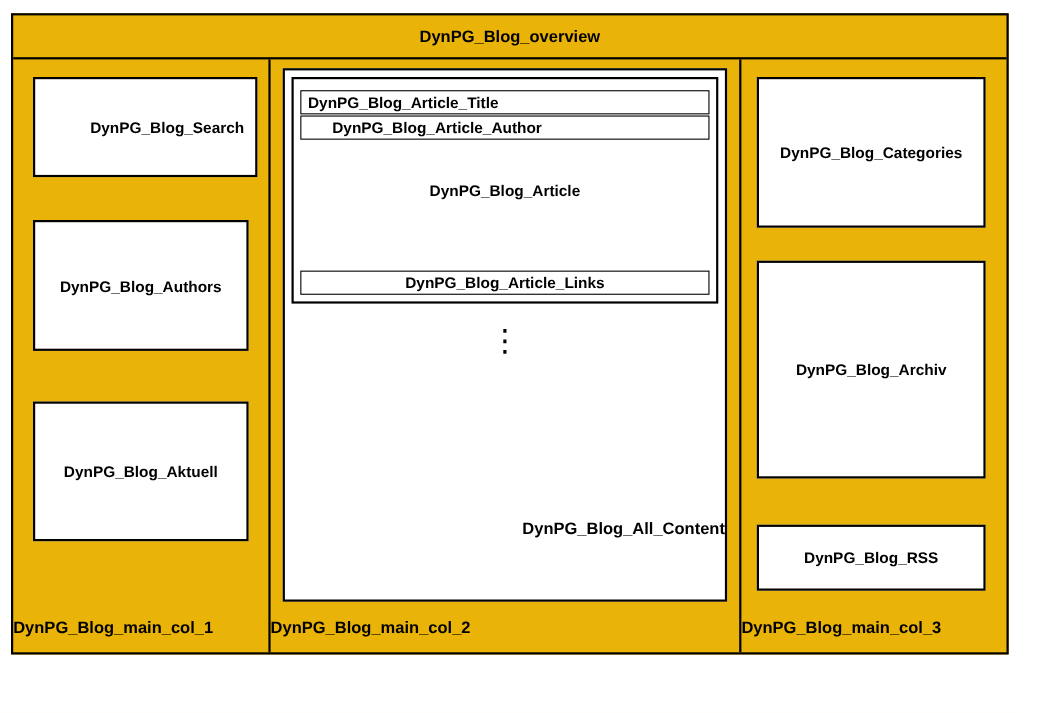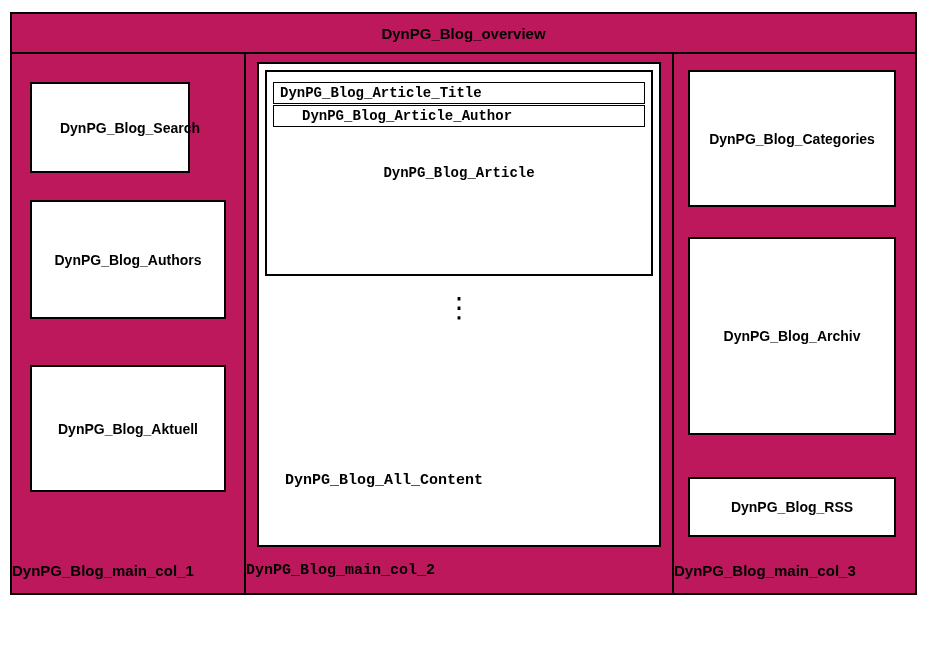--- a/index.html
+++ b/index.html
@@ -17,54 +17,54 @@
   }
   .outer {
     position: absolute;
     left: 10px;
     top: 12px;
     width: 907px;
     height: 583px;
     border: 2px solid #000;
     display: flex;
     flex-direction: column;
-    background: #be185d;
+    background: #eab308;
   }
   .header {
     height: 40px;
     border-bottom: 2px solid #000;
     display: flex;
     align-items: center;
     justify-content: center;
     font-size: 15px;
   }
   .cols { flex: 1; display: flex; }
   .col { position: relative; }
   .col-1 { width: 234px; border-right: 2px solid #000; }
-  .col-2 { flex: 1; border-right: 2px solid #000; font-family: Liberation Mono, monospace; }
+  .col-2 { flex: 1; border-right: 2px solid #000; }
   .col-3 { width: 241px; }
   .box {
     position: absolute;
     border: 2px solid #000;
     display: flex;
     align-items: center;
     justify-content: center;
     text-align: center;
     background: #fff;
   }
   .col-label {
     position: absolute;
     left: 0;
     right: 0;
     bottom: 14px;
     text-align: left;
     font-size: 15px;
   }
   
-  .b-search  { left: 18px; top: 28px;  width: 160px; height: 91px; padding-left: 40px; }
+  .b-search  { left: 18px; top: 16px;  width: 204px; height: 91px; padding-left: 40px; }
   .b-authors { left: 18px; top: 146px; width: 196px; height: 119px; }
   .b-aktuell { left: 18px; top: 311px; width: 196px; height: 127px; }
   
   .b-allcontent {
     left: 11px; top: 8px; width: 404px; height: 485px;
     align-items: flex-start; justify-content: flex-start;
   }
   .b-article {
     position: absolute;
     left: 6px; top: 6px; width: 388px; height: 206px;
@@ -91,21 +91,21 @@
     left: 0; right: 0; top: 232px;
     text-align: center;
     font-size: 28px;
     font-weight: normal;
     line-height: 1;
     letter-spacing: 0;
   }
   .allcontent-label {
     position: absolute;
     left: 0; right: 0; top: 408px;
-    text-align: left;
+    text-align: right;
     font-size: 15px;
     padding-left: 26px;
   }
   
   .b-categories { left: 14px; top: 16px;  width: 208px; height: 137px; }
   .b-archiv     { left: 14px; top: 183px; width: 208px; height: 198px; }
   .b-rss        { left: 14px; top: 423px; width: 208px; height: 60px; }
 </style>
 </head>
 <body>
@@ -134,20 +134,23 @@
         <div class="box b-allcontent">
 
           <div class="b-article">
             <div class="bar bar-title">
               <span>DynPG_Blog_Article_Title</span>
             </div>
             <div class="bar bar-author">
               <span>DynPG_Blog_Article_Author</span>
             </div>
             <span>DynPG_Blog_Article</span>
+            <div class="bar bar-links">
+              <span>DynPG_Blog_Article_Links</span>
+            </div>
           </div>
 
           <div class="ellipsis">⋮</div>
 
           <div class="allcontent-label">DynPG_Blog_All_Content</div>
         </div>
         <div class="col-label">DynPG_Blog_main_col_2</div>
       </div>
 
       <div class="col col-3">

